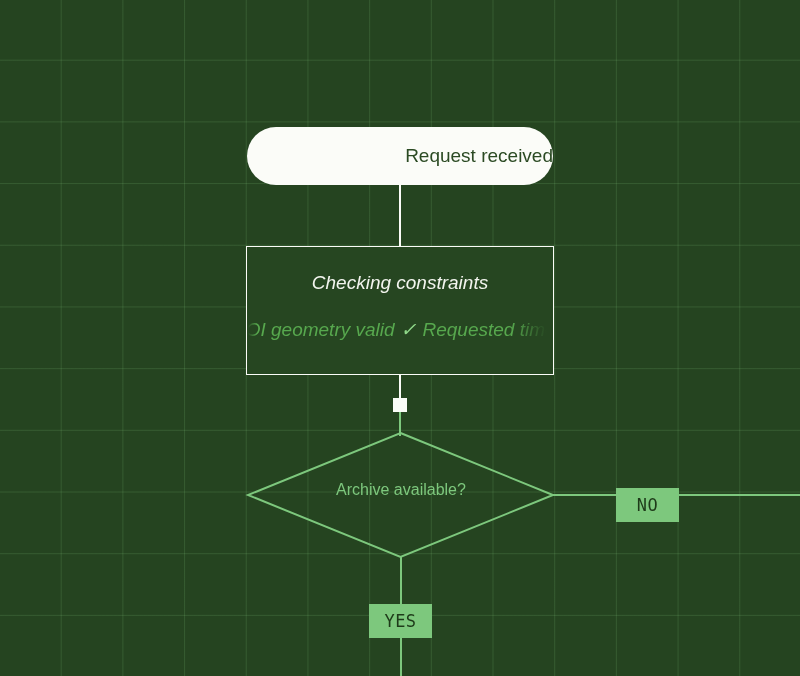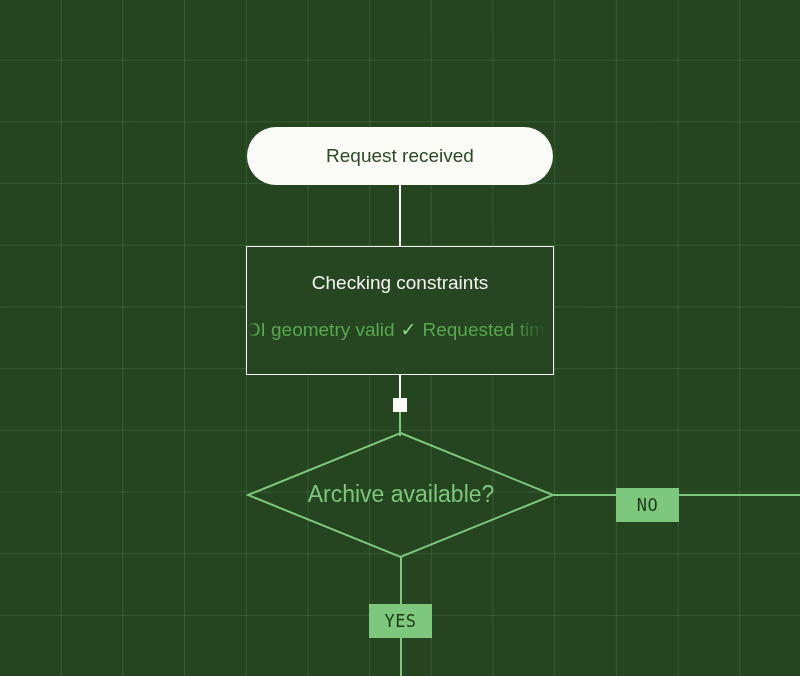--- a/index.html
+++ b/index.html
@@ -36,28 +36,29 @@
   .line-green{background:var(--accent-green);}
   .line-pill-to-rect{left:399px;top:184px;height:63px;}
   .line-rect-to-square{left:399px;top:374px;height:30px;}
   .line-square-to-diamond{left:399px;top:410px;height:26px;}
   .line-diamond-right{left:552px;top:494px;width:248px;}
   .line-diamond-down{left:400px;top:556px;height:120px;}
   
   .pill{
     position:absolute;left:247px;top:127px;width:306px;height:58px;
     background:var(--node-white);border-radius:29px;
-    display:flex;align-items:center;justify-content:center;
+    display:flex;align-items:center;justify-content:flex-end;
     color:var(--dark-text);font-size:19px;font-weight:500;
   }
   
   .process{
     position:absolute;left:246px;top:246px;width:308px;height:129px;
     background:var(--rect-fill);
     border:1.5px solid var(--node-white);
+    font-style:italic;
   }
   .process-title{
     margin-top:25px;text-align:center;
     color:#F3F5EF;font-size:19px;font-weight:500;
   }
   .ticker-wrap{
     position:absolute;left:0;right:0;top:71px;height:30px;
     overflow:hidden;white-space:nowrap;
   }
   .ticker{
@@ -77,21 +78,21 @@
   .square-node{
     position:absolute;left:393px;top:398px;width:14px;height:14px;
     background:var(--node-white);
   }
   
   .diamond-svg{position:absolute;left:0;top:0;pointer-events:none;}
   .diamond-svg polygon{fill:none;stroke:var(--accent-green);stroke-width:2;}
   .diamond-label{
     position:absolute;left:276px;top:481px;width:250px;
     text-align:center;color:var(--accent-green);
-    font-size:23px;font-weight:500;
+    font-size:16px;font-weight:500;
   }
   
   .edge-label{
     position:absolute;width:63px;height:34px;
     background:var(--accent-green);color:var(--label-text);
     display:flex;align-items:center;justify-content:center;
     font-family:"DejaVu Sans Mono", monospace;
     font-size:17px;letter-spacing:0.5px;
   }
   .edge-label-no{left:616px;top:488px;}

